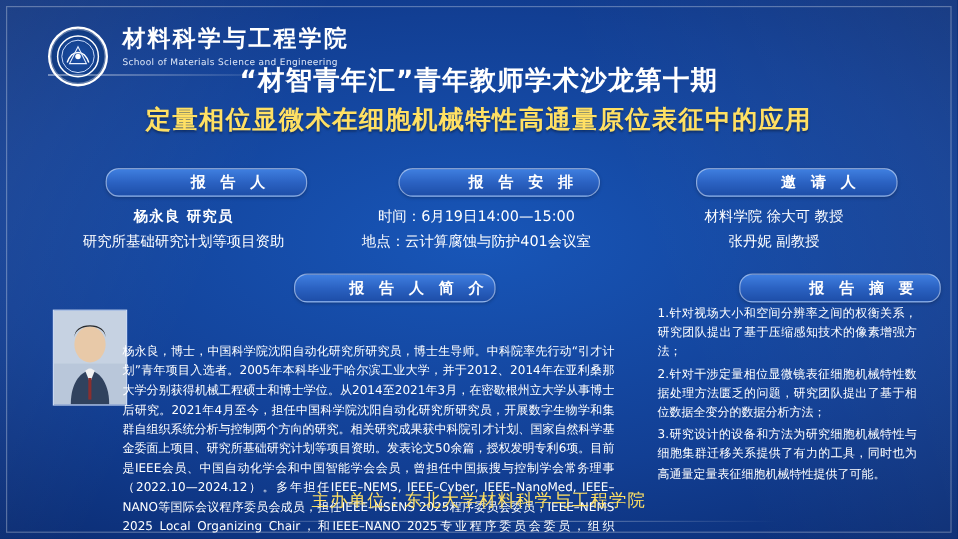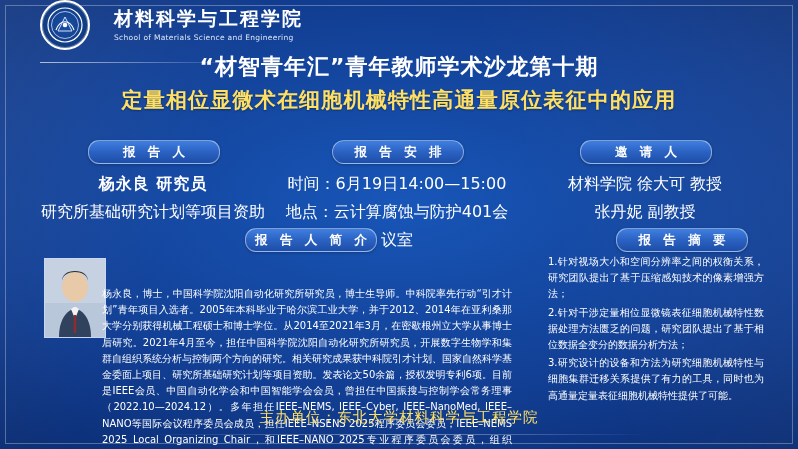--- a/index.html
+++ b/index.html
@@ -37,24 +37,24 @@
     left: 5px; top: 5px;
     width: 788px; height: 439px;
     border: 1px solid rgba(255,255,255,0.30);
     box-sizing: border-box;
     pointer-events: none;
   }
 
   
   .header {
     position: absolute;
-    left: 40px; top: 0;
+    left: 40px; top: 22px;
     display: flex;
-    align-items: center;
-    gap: 24px;
+    align-items: flex-start;
+    gap: 12px;
   }
   .logo {
     width: 46px; height: 46px;
     border-radius: 50%;
     border: 2px solid #ffffff;
     background:
       radial-gradient(circle at 50% 50%, #1b4fa8 0%, #123d85 60%, #0e3170 100%);
     display: flex;
     align-items: center;
     justify-content: center;
@@ -112,31 +112,32 @@
     border: 1px solid rgba(255,255,255,0.45);
     color: #ffffff;
     font-size: 12.5px;
     font-weight: bold;
     letter-spacing: 4px;
     display: flex;
     align-items: center;
     justify-content: center;
     box-shadow: 0 1px 3px rgba(0,0,0,0.25);
     text-indent: 4px;
+    padding-left: 36px;
   }
 
   
   .bar-speaker   { left: 88px;  top: 140px; width: 130px; }
   .bar-schedule  { left: 332px; top: 140px; width: 130px; border-radius: 12px; }
   .bar-invite    { left: 580px; top: 140px; width: 130px; }
 
   .col-text {
     position: absolute;
     color: #ffffff;
-    font-size: 16px;
+    font-size: 12px;
     line-height: 1.75;
     text-align: center;
   }
   .col-speaker  { left: 28px;  top: 170px; width: 250px; }
   .col-schedule { left: 282px; top: 170px; width: 230px; }
   .col-invite   { left: 530px; top: 170px; width: 230px; }
   .col-schedule { text-align: center; }
   .nm { font-weight: bold; letter-spacing: 1px; }
 
   

